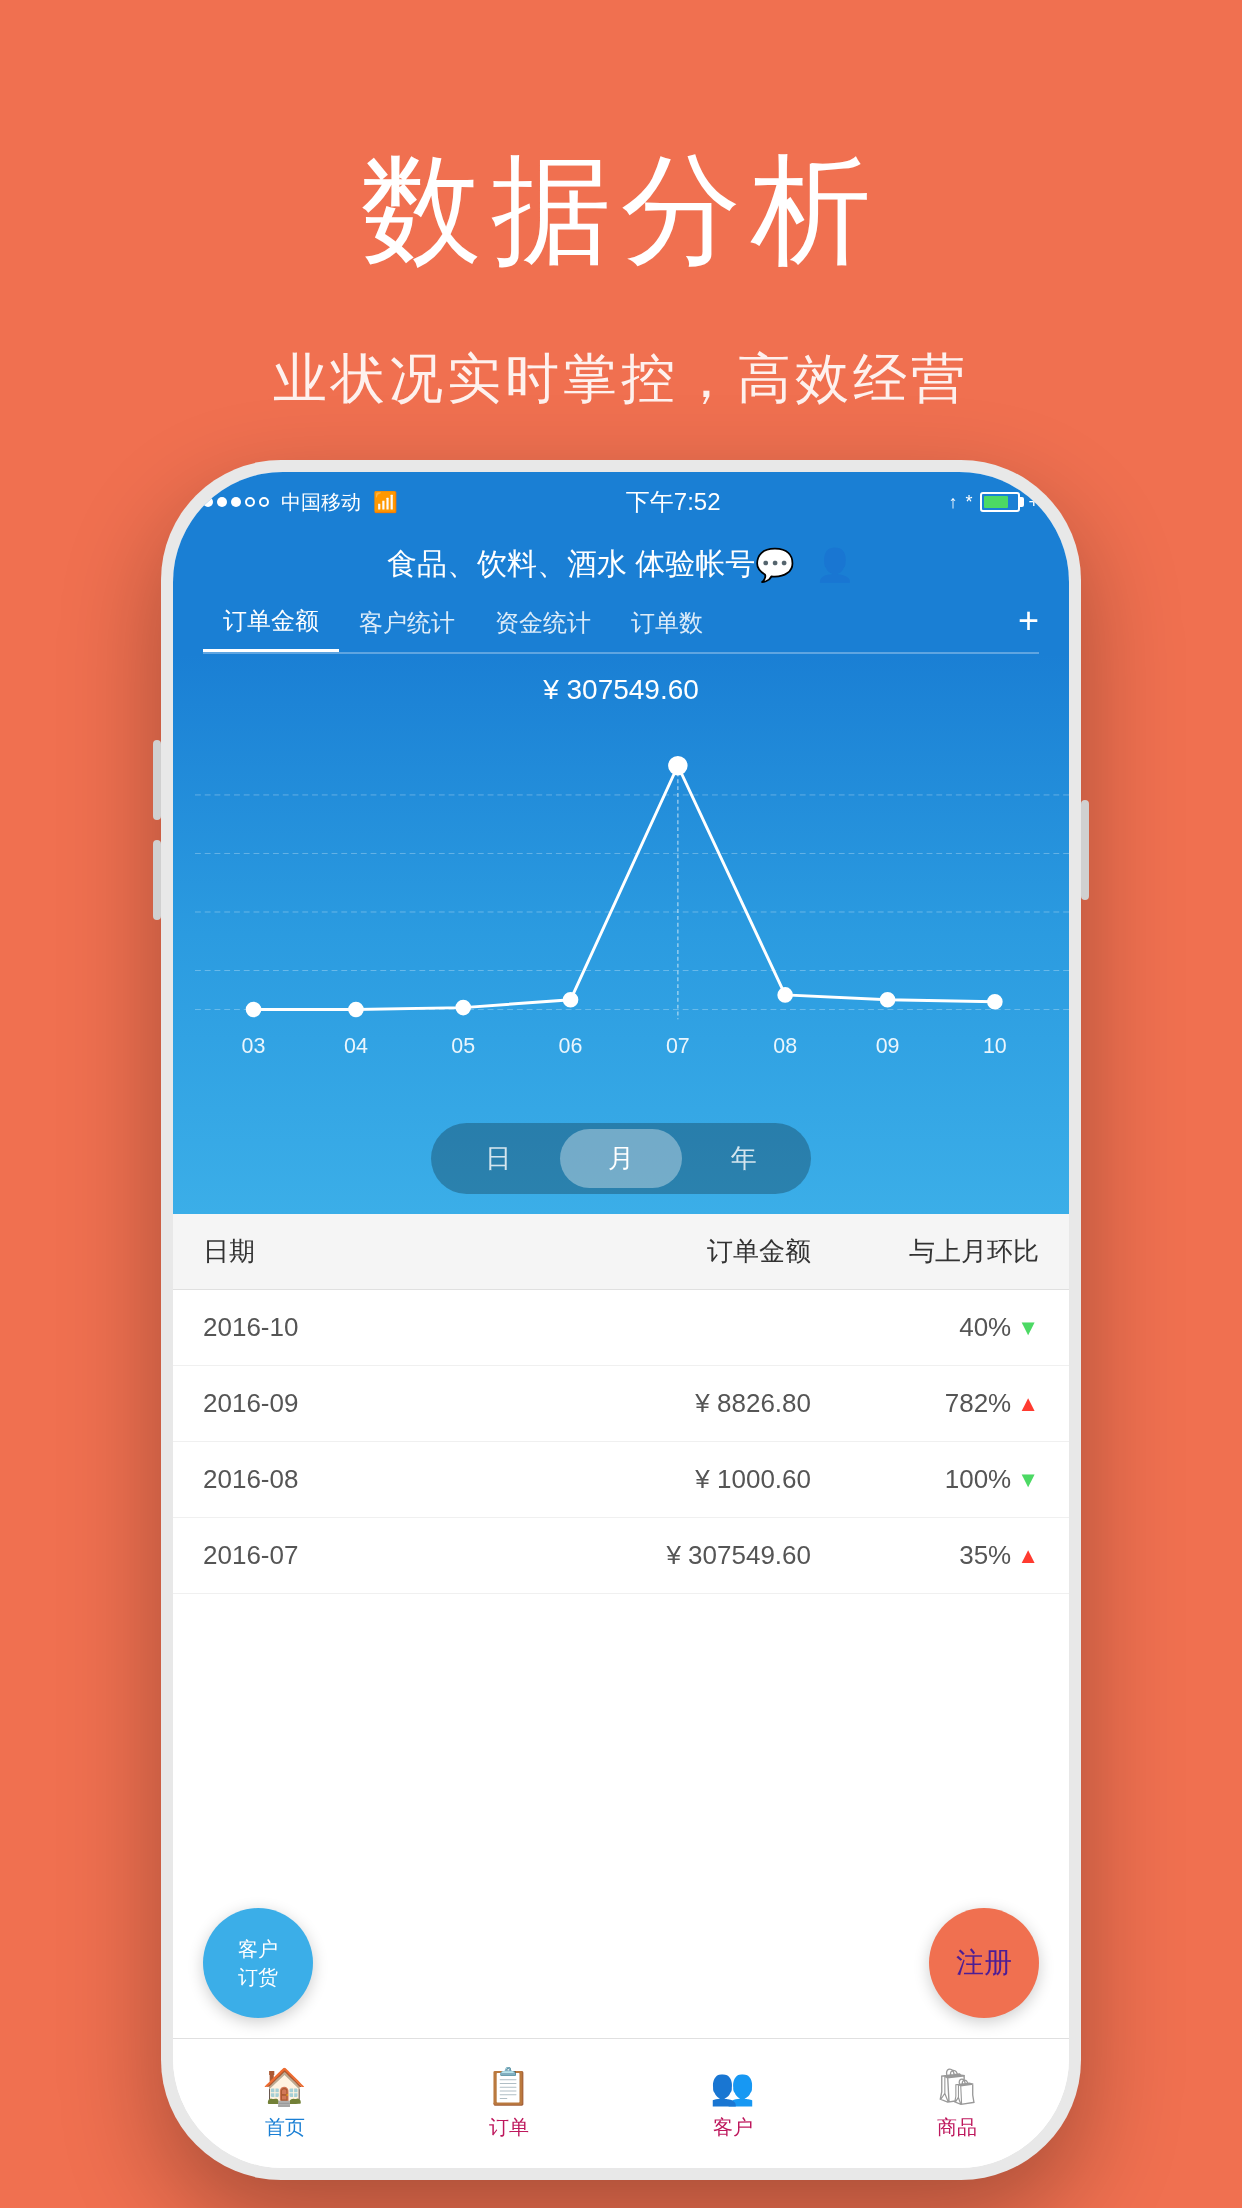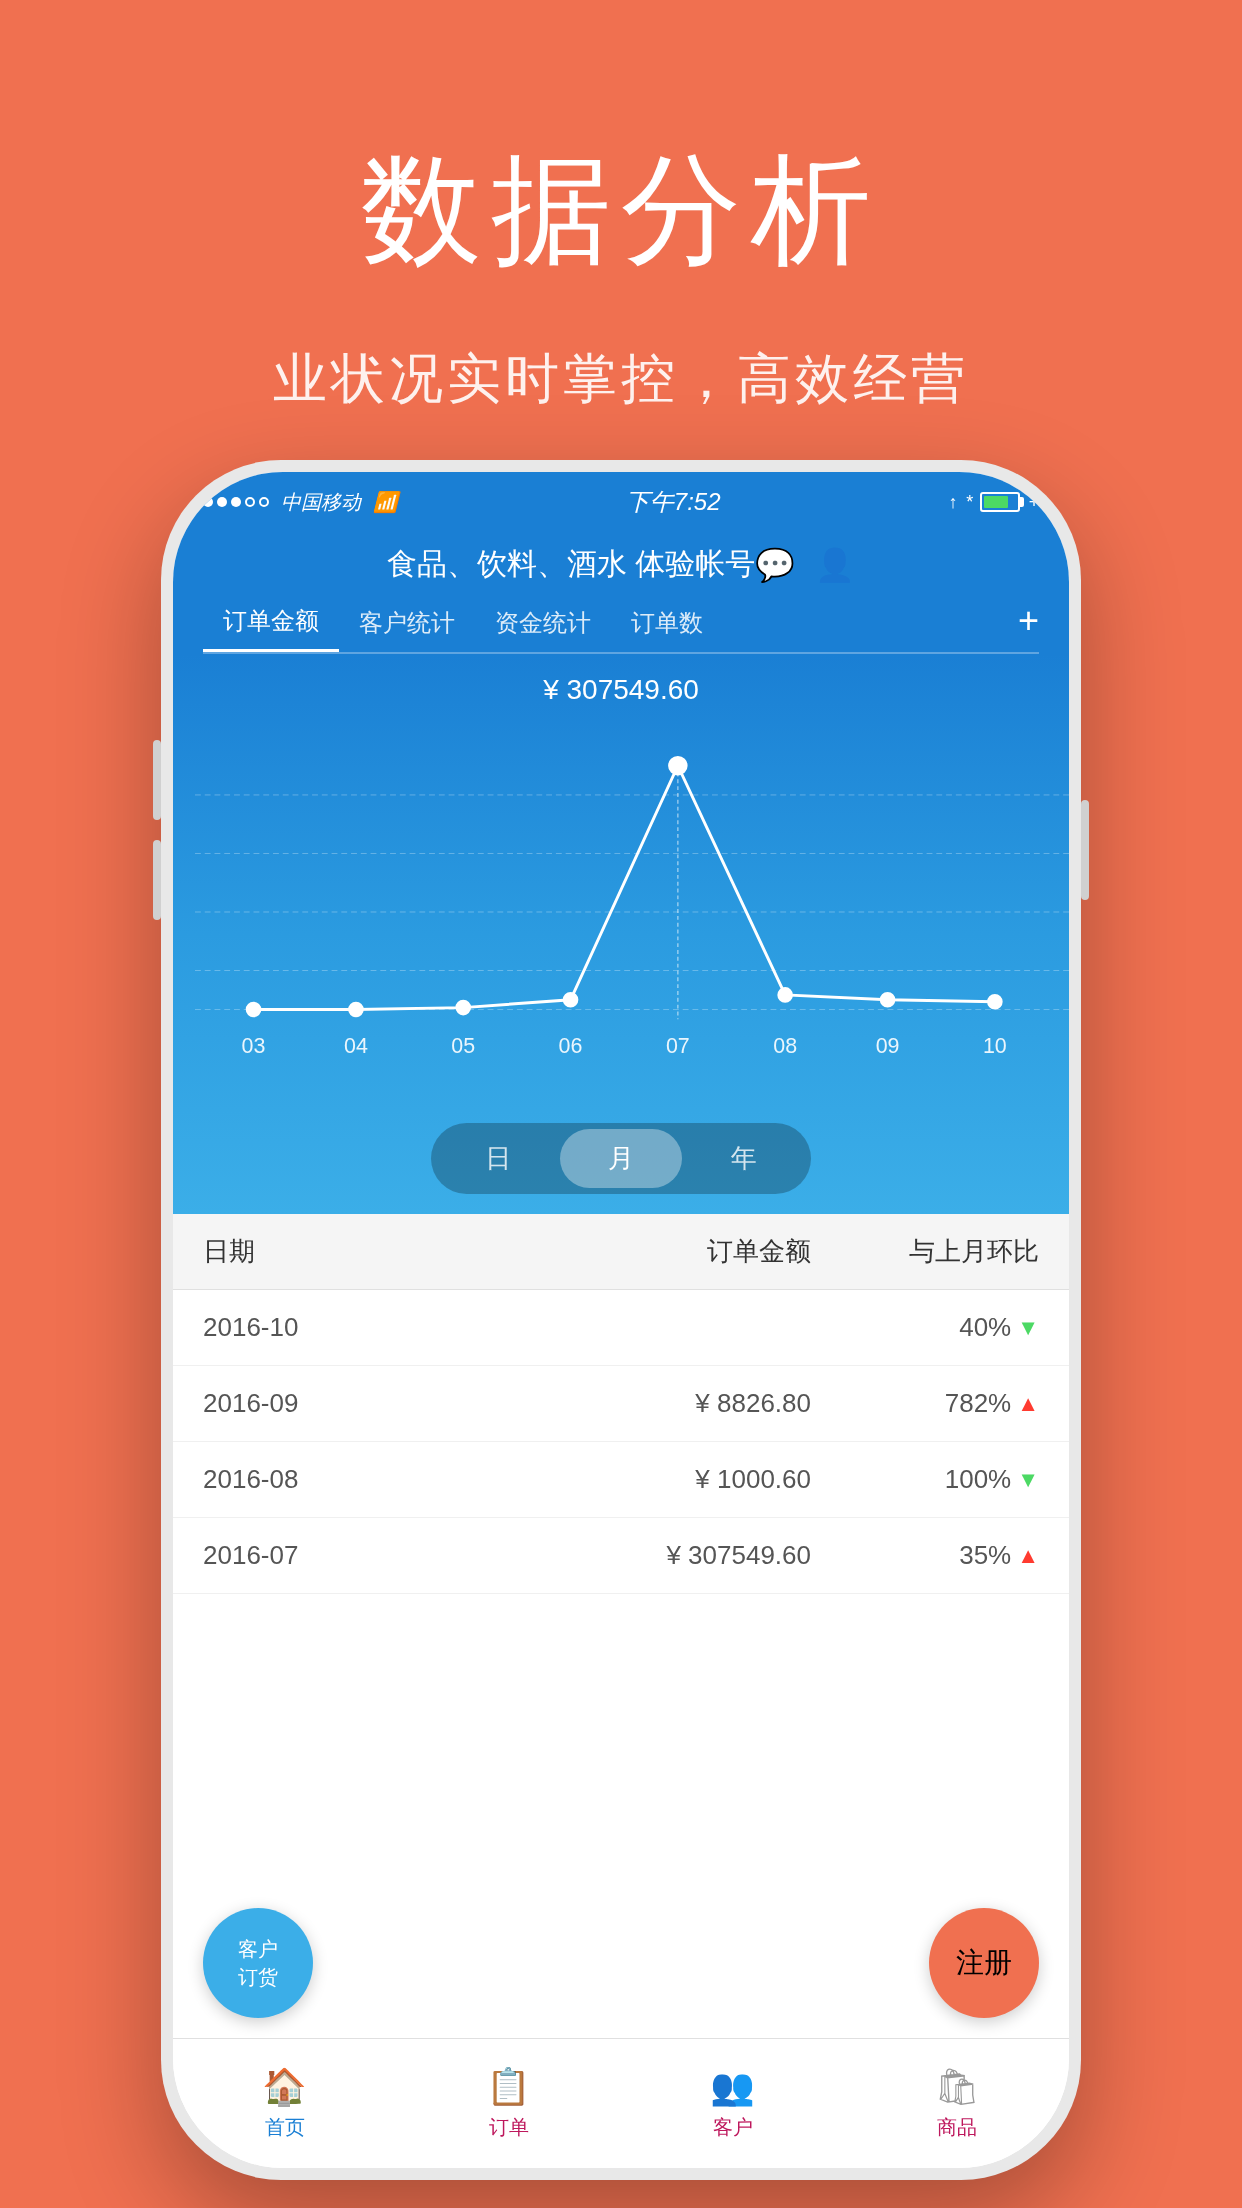--- a/index.html
+++ b/index.html
@@ -119,21 +119,20 @@
     
     .status-bar {
       height: 60px;
       background: #1A7FD4;
       display: flex;
       align-items: center;
       justify-content: space-between;
       padding: 0 30px;
       color: white;
       font-size: 22px;
-      font-style: italic;
     }
 
     .status-left {
       display: flex;
       align-items: center;
       gap: 6px;
     }
 
     .status-dots {
       display: flex;
@@ -415,21 +414,21 @@
       position: absolute;
       bottom: 150px;
       right: 30px;
       width: 110px;
       height: 110px;
       border-radius: 55px;
       background: #F07050;
       display: flex;
       align-items: center;
       justify-content: center;
-      color: #000000;
+      color: #4c1d95;
       font-size: 28px;
       font-weight: 500;
       box-shadow: 0 4px 16px rgba(0,0,0,0.2);
       cursor: pointer;
     }
 
     .chart-svg {
       width: 100%;
       height: 100%;
     }

